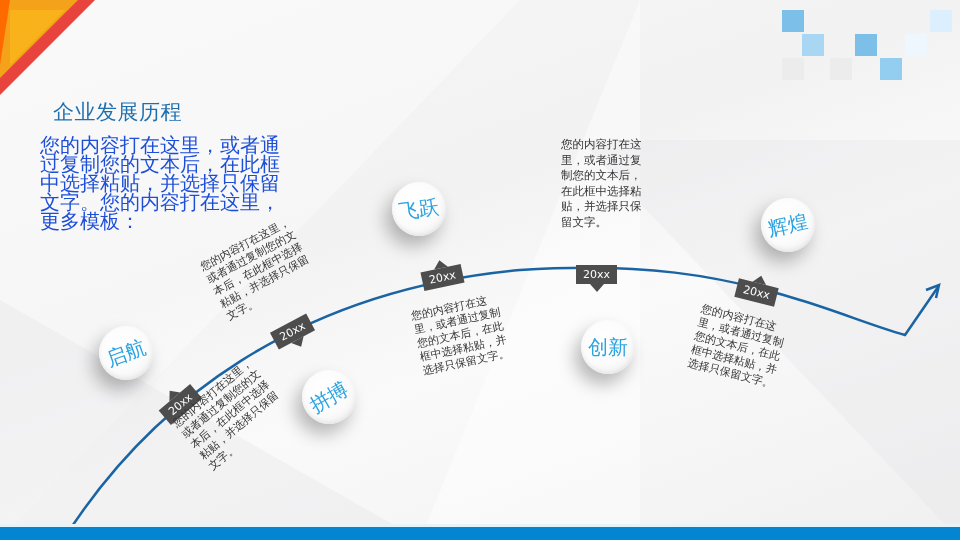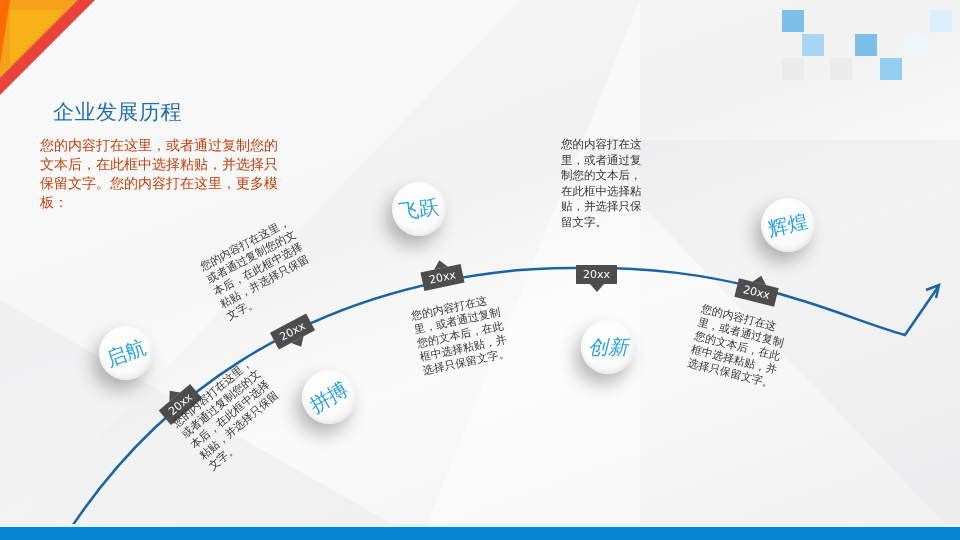--- a/index.html
+++ b/index.html
@@ -17,21 +17,21 @@
     .corner-deco { position: absolute; left: 0; top: 0; width: 95px; height: 95px; overflow: hidden; }
     .corner-deco .c-red { position: absolute; left: 0; top: 0; width: 0; height: 0; border-top: 95px solid #e8443d; border-right: 95px solid transparent; }
     .corner-deco .c-orange { position: absolute; left: 0; top: 0; width: 0; height: 0; border-top: 78px solid #f5a21b; border-right: 78px solid transparent; }
     .corner-deco .c-darkorange { position: absolute; left: 0; top: 0; width: 0; height: 0; border-top: 65px solid #ff6a00; border-right: 10px solid transparent; }
     .corner-deco .c-yellow { position: absolute; left: 10px; top: 10px; width: 0; height: 0; border-top: 55px solid #f9b21a; border-right: 55px solid transparent; }
 
     .squares { position: absolute; left: 0; top: 0; }
     .sq { position: absolute; width: 22px; height: 22px; }
 
     .title { position: absolute; left: 53px; top: 98px; font-size: 21px; color: #1f6fae; letter-spacing: 0.5px; }
-    .intro { position: absolute; left: 40px; top: 136px; width: 250px; font-size: 14px; line-height: 19px; color: #c2410c; }
+    .intro { position: absolute; left: 40px; top: 136px; width: 250px; font-size: 20px; line-height: 19px; color: #1d4ed8; }
 
     svg.curve { position: absolute; left: 0; top: 0; }
 
     .bottom-bar { position: absolute; left: 0; top: 527px; width: 960px; height: 13px; background: #0385d1; }
     .bottom-line { position: absolute; left: 0; top: 524px; width: 960px; height: 3px; background: #e6f3f8; }
 
     .node {
       position: absolute; width: 54px; height: 54px; border-radius: 50%;
       background: radial-gradient(circle at 40% 35%, #ffffff 0%, #fbfbfb 55%, #e9e9ea 100%);
       box-shadow: -6px 10px 18px rgba(0,0,0,0.28), inset 0 -2px 4px rgba(0,0,0,0.06);
@@ -94,21 +94,21 @@
 </div>
 <div class="tag down" style="left:272px;top:322px;transform:rotate(-28deg);">20xx</div>
 <div class="note" style="left:198px;top:262px;width:100px;transform:rotate(-28deg);transform-origin:left top;">您的内容打在这里，或者通过复制您的文本后，在此框中选择粘贴，并选择只保留文字。</div>
 
 <div class="node" style="left:392px;top:182px;">
   <span style="transform:rotate(-8deg);display:inline-block;">飞跃</span>
 </div>
 <div class="tag up" style="left:422px;top:268px;transform:rotate(-12deg);">20xx</div>
 <div class="note" style="left:410px;top:310px;width:96px;transform:rotate(-12deg);transform-origin:left top;">您的内容打在这里，或者通过复制您的文本后，在此框中选择粘贴，并选择只保留文字。</div>
 
-<div class="node" style="left:581px;top:320px;font-style:italic;">
+<div class="node" style="left:581px;top:320px;">
   <span>创新</span>
 </div>
 <div class="tag down" style="left:576px;top:265px;">20xx</div>
 <div class="note" style="left:561px;top:137px;width:86px;font-size:11.5px;line-height:15.5px;color:#333;">您的内容打在这里，或者通过复制您的文本后，在此框中选择粘贴，并选择只保留文字。</div>
 
 <div class="node" style="left:761px;top:198px;">
   <span style="transform:rotate(-12deg);display:inline-block;">辉煌</span>
 </div>
 <div class="tag up" style="left:736px;top:283px;transform:rotate(14deg);">20xx</div>
 <div class="note" style="left:703px;top:302px;width:96px;transform:rotate(14deg);transform-origin:left top;">您的内容打在这里，或者通过复制您的文本后，在此框中选择粘贴，并选择只保留文字。</div>

